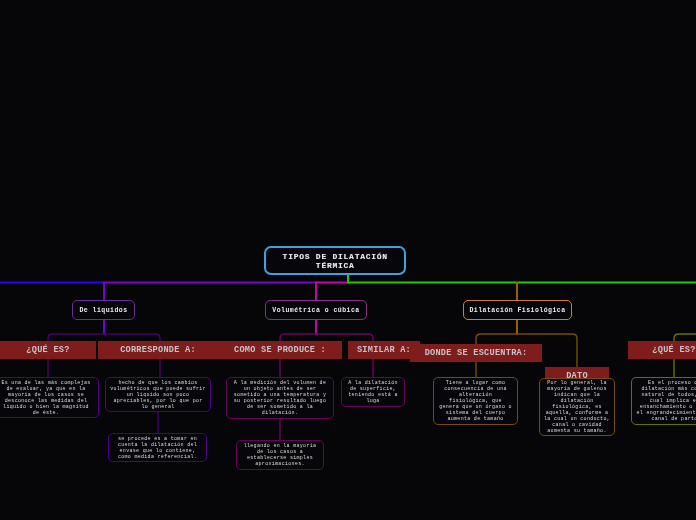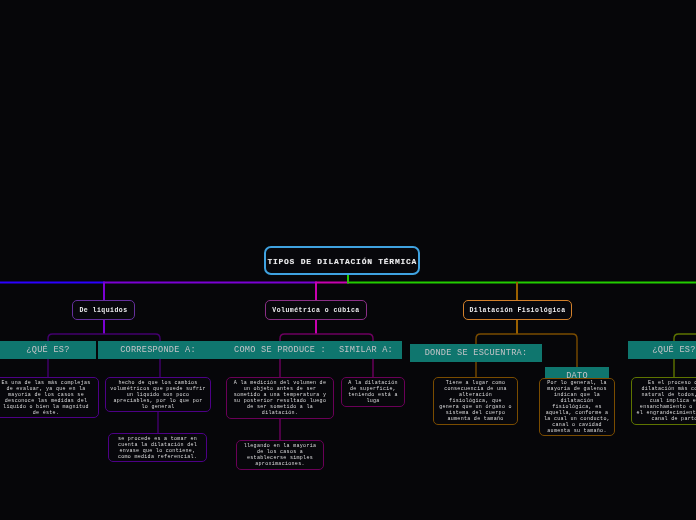--- a/index.html
+++ b/index.html
@@ -8,35 +8,35 @@
        font-family:"Liberation Mono","DejaVu Sans Mono",monospace;
        -webkit-font-smoothing:antialiased;}
   #canvas{position:relative;width:696px;height:520px;}
   svg#links{position:absolute;left:0;top:0;width:696px;height:520px;pointer-events:none;}
   .node{position:absolute;box-sizing:border-box;display:flex;align-items:center;justify-content:center;
         text-align:center;color:#ececee;background:#07070b;filter:opacity(0.999);}
   .root{border:2.2px solid #3fa2e0;border-radius:7px;font-weight:bold;font-size:8px;letter-spacing:.74px;padding-left:1.5px;
         text-shadow:0 0 1px rgba(255,255,255,.35);}
   .lvl2{border:1px solid #65309c;border-radius:5px;font-weight:bold;font-size:6.5px;letter-spacing:.47px;}
   .hdr{position:absolute;filter:opacity(0.999);color:#c4c4c8;font-size:8.6px;letter-spacing:0.25px;text-align:center;
-       white-space:nowrap;background:#0f766e;line-height:18px;height:18px;}
+       white-space:nowrap;background:#7f1d1d;line-height:18px;height:18px;font-weight:bold;}
   .leaf{position:absolute;filter:opacity(0.999);box-sizing:border-box;border-radius:5px;color:#dededf;background:#07070b;
         font-size:5px;line-height:6px;text-align:center;display:flex;align-items:center;
         justify-content:center;padding:1px 3px;letter-spacing:.3px;}
 
   
-  .root{left:263.5px;top:246px;width:156px;height:29px;padding-top:1.5px;}
+  .root{left:263.5px;top:246px;width:142px;height:29px;padding-top:1.5px;}
   .b1{left:72px;top:299.5px;width:63px;height:20.5px;padding-top:2px;}
   .b2{left:265px;top:299.5px;width:102px;height:20.5px;border-color:#8a2f86;padding-top:2px;}
   .b3{left:463px;top:299.5px;width:109px;height:20.5px;border-color:#d2802b;padding-top:2px;}
 
   .h1a{left:0px;top:341px;width:96px;}
   .h1b{left:98px;top:341px;width:120px;}
   .h2a{left:218px;top:341px;width:124px;}
-  .h2b{left:330px;top:341px;width:72px;}
+  .h2b{left:348px;top:341px;width:72px;}
   .h3a{left:410px;top:344px;width:132px;}
   .h3b{left:545px;top:341px;width:64px;margin-top:26px;}
   .h4a{left:628px;top:341px;width:92px;}
 
   .L1{left:-7px;top:377px;width:106px;height:41px;border:1px solid #4d0086;padding-left:6px;padding-right:6px;}
   .L2{left:105px;top:377px;width:106px;height:35px;border:1px solid #4d0086;padding-left:4px;padding-right:4px;}
   .L3{left:108px;top:433px;width:99px;height:29px;border:1px solid #4d0086;padding-left:6px;padding-right:6px;}
   .L4{left:226px;top:377px;width:108px;height:42px;border:1px solid #6a0058;padding-left:4px;padding-right:4px;}
   .L5{left:236px;top:440px;width:88px;height:30px;border:1px solid #6a0058;padding-left:4px;padding-right:4px;}
   .L6{left:341px;top:377px;width:64px;height:30px;border:1px solid #6a0058;padding-left:4px;padding-right:4px;}

